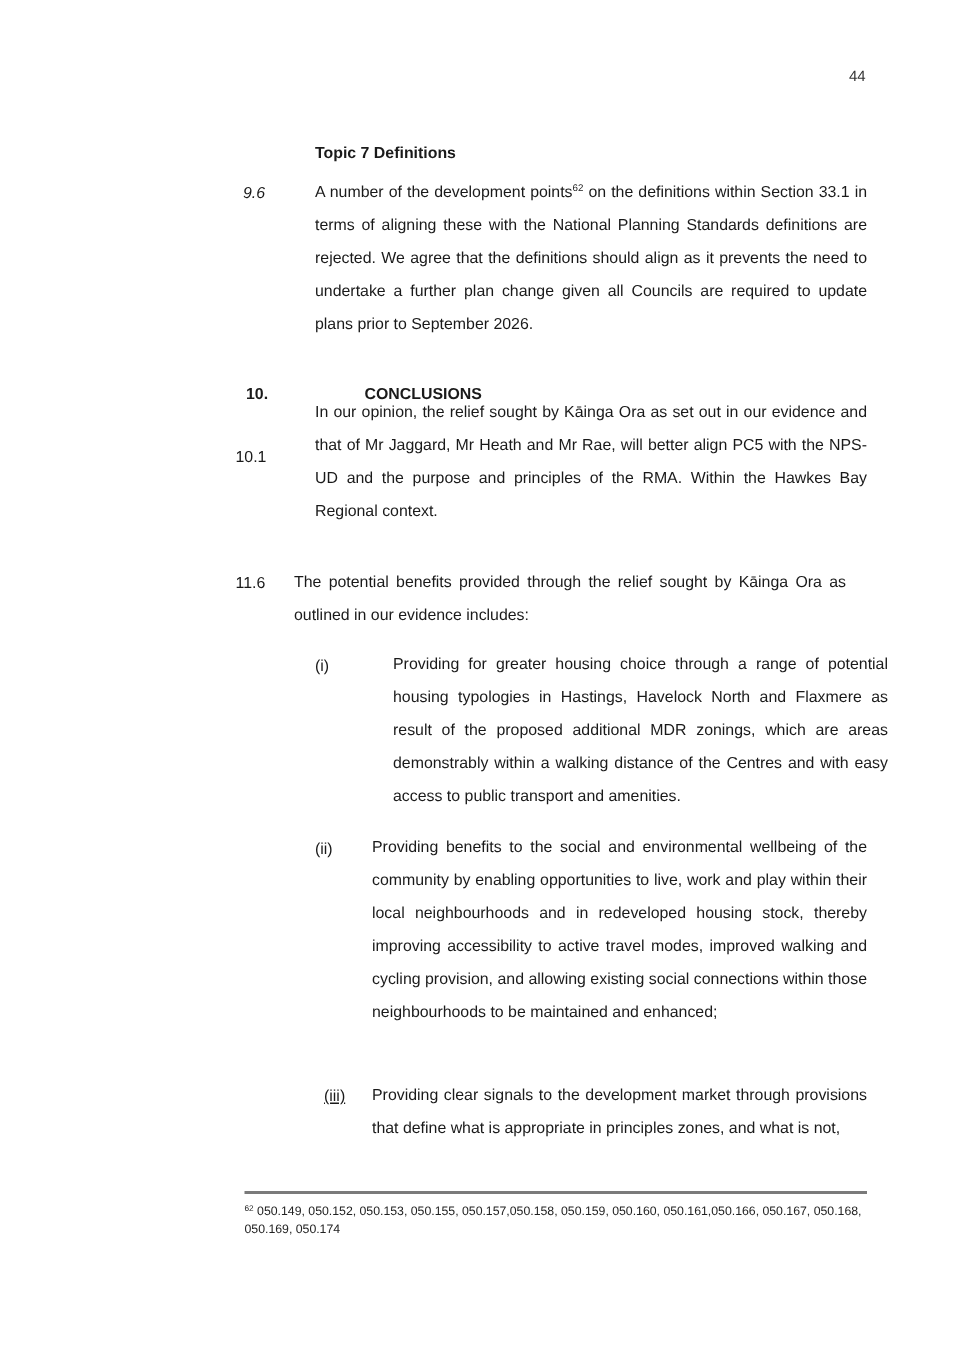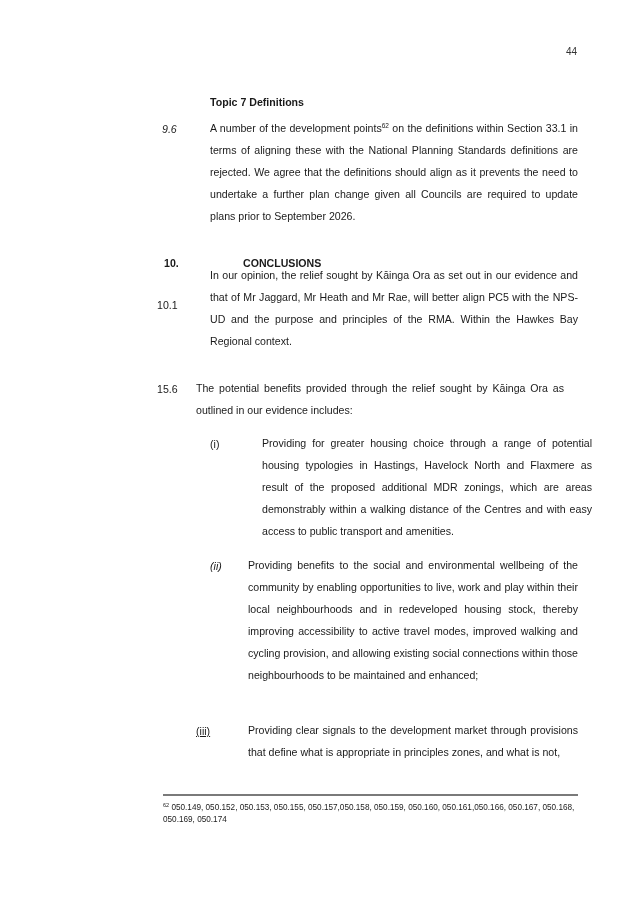--- a/index.html
+++ b/index.html
@@ -31,28 +31,28 @@
 <div class="para" style="left:210px; top:117px; width:368px;">
   <span>A number of the development points</span><sup>62</sup><span> on the definitions within Section 33.1 in terms of aligning these with the National Planning Standards definitions are rejected. We agree that the definitions should align as it prevents the need to undertake a further plan change given all Councils are required to update plans prior to September 2026.</span>
 </div>
 
 <div class="heading" style="left:164px; top:257px;">10.</div>
 <div class="heading" style="left:210px; top:257px;margin-left:33px;">CONCLUSIONS</div>
 
 <div class="num" style="left:157px; top:299px;">10.1</div>
 <div class="para" style="left:210px; top:264px; width:368px;">In our opinion, the relief sought by Kāinga Ora as set out in our evidence and that of Mr Jaggard, Mr Heath and Mr Rae, will better align PC5 with the NPS-UD and the purpose and principles of the RMA. Within the Hawkes Bay Regional context.</div>
 
-<div class="num" style="left:157px; top:383px;">15.6</div>
+<div class="num" style="left:157px; top:383px;">11.6</div>
 <div class="para" style="left:196px; top:377px; width:368px;">The potential benefits provided through the relief sought by Kāinga Ora as outlined in our evidence includes:</div>
 
 <div class="sub-num" style="left:210px; top:438px;">(i)</div>
 <div class="para" style="left:248px; top:432px; width:330px;margin-left:14px;">Providing for greater housing choice through a range of potential housing typologies in Hastings, Havelock North and Flaxmere as result of the proposed additional MDR zonings, which are areas demonstrably within a walking distance of the Centres and with easy access to public transport and amenities.</div>
 
-<div class="sub-num" style="left:210px; top:560px;font-style:italic;">(ii)</div>
+<div class="sub-num" style="left:210px; top:560px;">(ii)</div>
 <div class="para" style="left:248px; top:554px; width:330px;">Providing benefits to the social and environmental wellbeing of the community by enabling opportunities to live, work and play within their local neighbourhoods and in redeveloped housing stock, thereby improving accessibility to active travel modes, improved walking and cycling provision, and allowing existing social connections within those neighbourhoods to be maintained and enhanced;</div>
 
-<div class="sub-num" style="left:196px; top:725px;text-decoration:underline;">(iii)</div>
+<div class="sub-num" style="left:216px; top:725px;text-decoration:underline;">(iii)</div>
 <div class="para" style="left:248px; top:719px; width:330px;">Providing clear signals to the development market through provisions that define what is appropriate in principles zones, and what is not,</div>
 
 <div class="footnote-rule"></div>
 <div class="footnote">
   <sup>62</sup><span> 050.149, 050.152, 050.153, 050.155, 050.157,050.158, 050.159, 050.160, 050.161,050.166, 050.167, 050.168, 050.169, 050.174</span>
 </div>
 
 </body></html>

